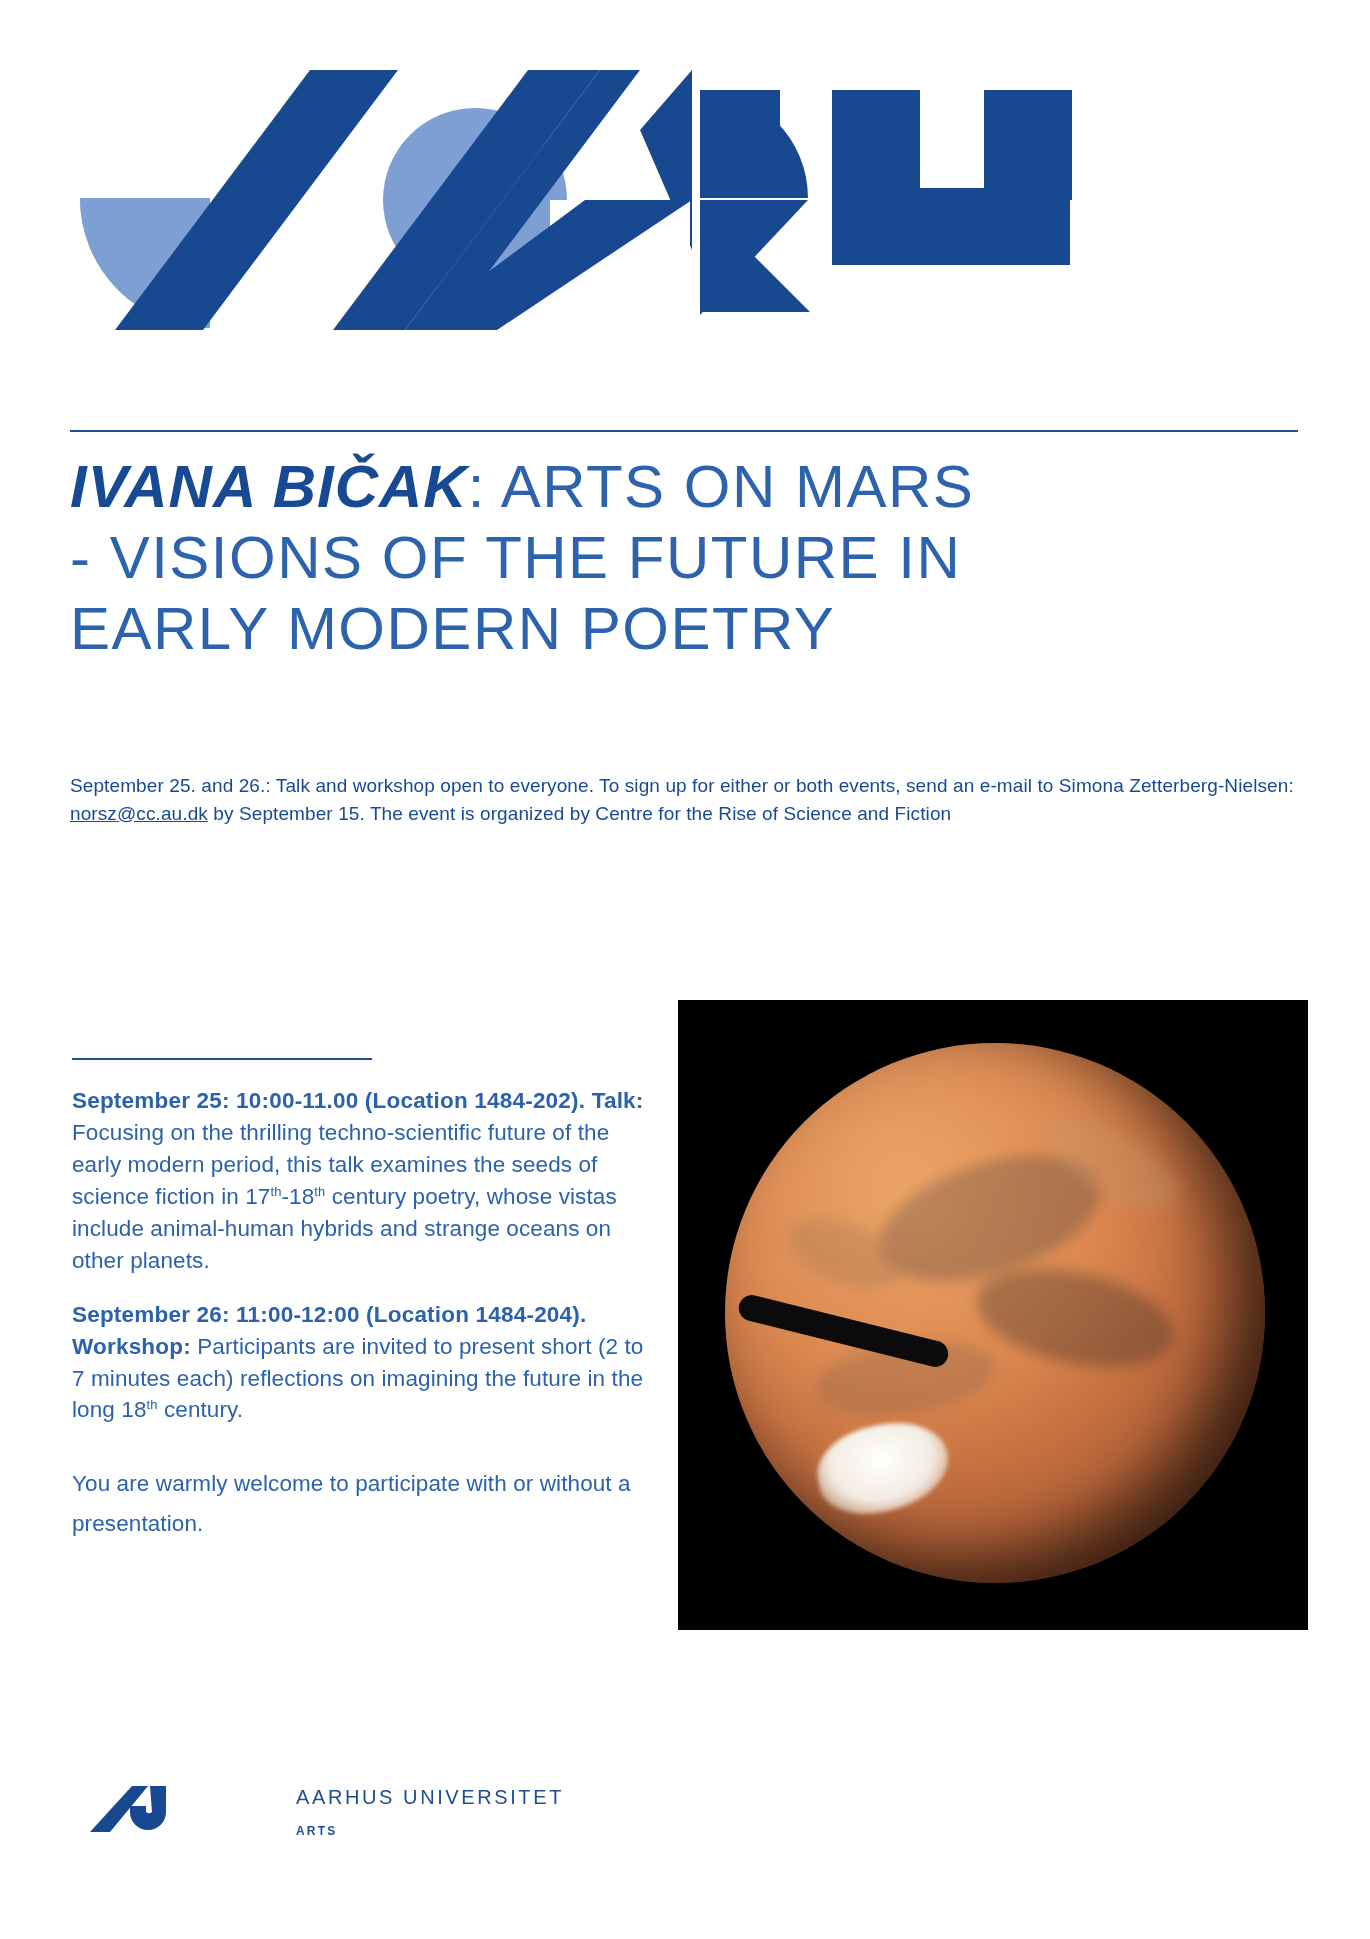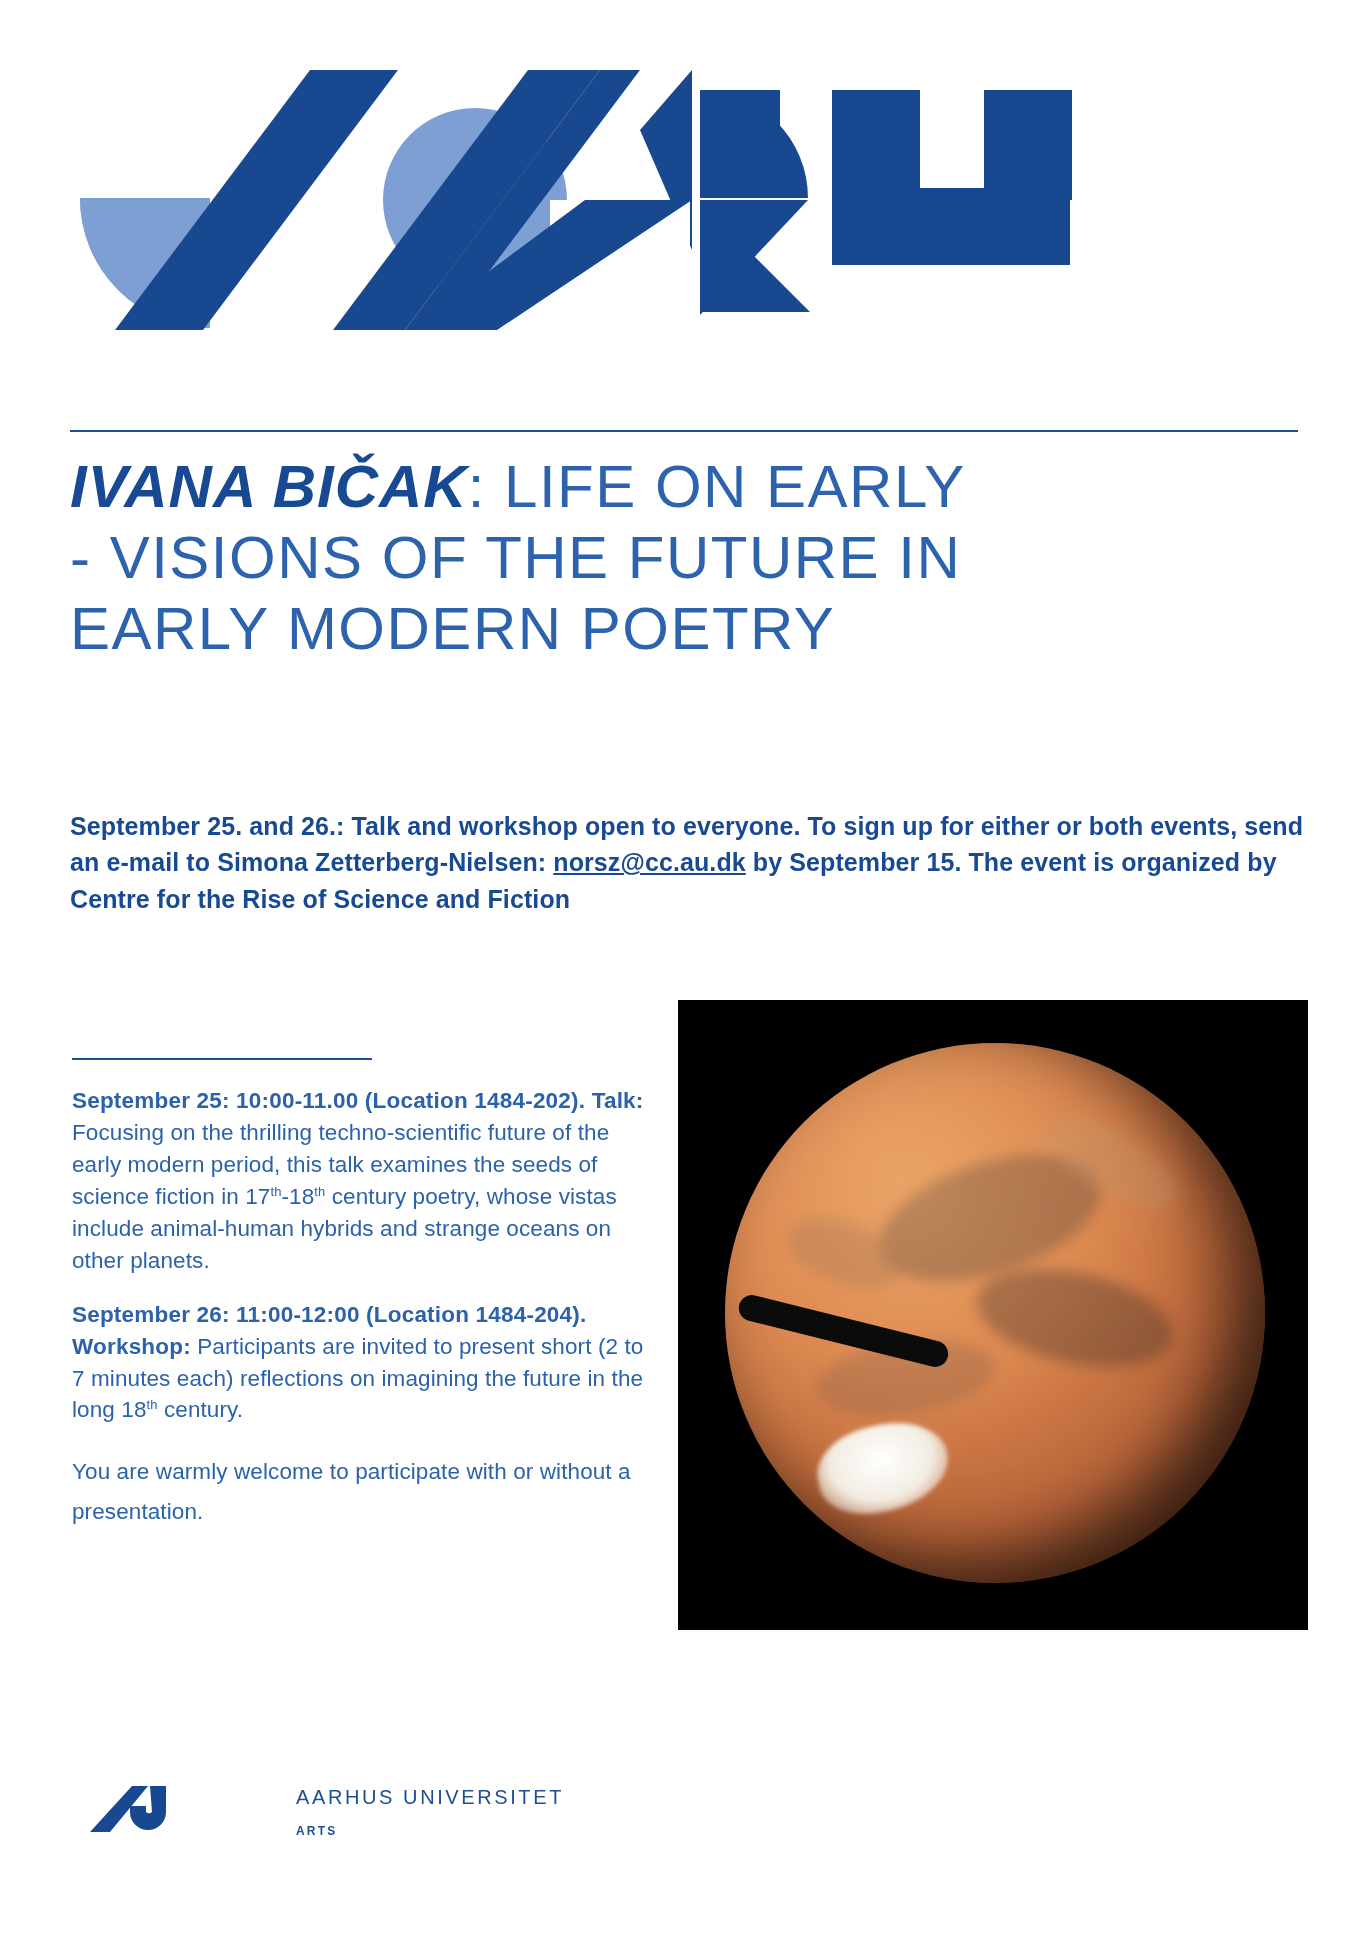--- a/index.html
+++ b/index.html
@@ -62,25 +62,25 @@
     font-weight: 700;
     color: #184a93;
     letter-spacing: 1px;
     font-style: italic;
   }
 
   
   .lead {
     position: absolute;
     left: 70px;
-    top: 808px;
+    top: 772px;
     width: 1240px;
-    font-size: 25px;
+    font-size: 19px;
     line-height: 1.45;
-    font-weight: 700;
+    font-weight: 400;
     color: #184a93;
     letter-spacing: .1px;
   }
   .lead a.mail {
     color: #184a93;
     text-decoration: underline;
   }
 
   
   .col-rule {
@@ -108,21 +108,21 @@
     font-weight: 700;
     letter-spacing: .2px;
   }
   .para sup {
     font-size: 13px;
     vertical-align: super;
     line-height: 0;
   }
   .para.closing {
     line-height: 1.75;
-    margin-top: 26px;
+    margin-top: 38px;
   }
 
   
   .mars-frame {
     position: absolute;
     left: 678px;
     top: 1000px;
     width: 630px;
     height: 630px;
     background: #000000;
@@ -236,21 +236,21 @@
       <path d="M620 132 L730 242 L620 242 Z" fill="#18488f"></path>
 
       <path d="M752 20 L840 20 L840 130 L905 130 L905 20 L990 20 L990 195 L752 195 Z" fill="#18488f"></path>
       <path d="M752 20 L840 20 L840 118 L904 118 L904 20 L992 20 L992 130 L752 130 Z" fill="#18488f"></path>
     </svg>
   </div>
 
   <div class="rule"></div>
 
   <div class="title-block">
-    <div class="title-line"><span class="title-name">IVANA BIČAK</span><span>: LIFE ON EARLY</span></div>
+    <div class="title-line"><span class="title-name">IVANA BIČAK</span><span>: ARTS ON MARS</span></div>
     <div class="title-line">- VISIONS OF THE FUTURE IN</div>
     <div class="title-line">EARLY MODERN POETRY</div>
   </div>
 
   <div class="lead"><span>September 25. and 26.: Talk and workshop open to everyone. To sign up for either or both events, send an e-mail to Simona Zetterberg-Nielsen: </span><a class="mail" href="#">norsz@cc.au.dk</a><span> by September 15. The event is organized by Centre for the Rise of Science and Fiction</span></div>
 
   <div class="col-rule"></div>
 
   <div class="left-col">
 

